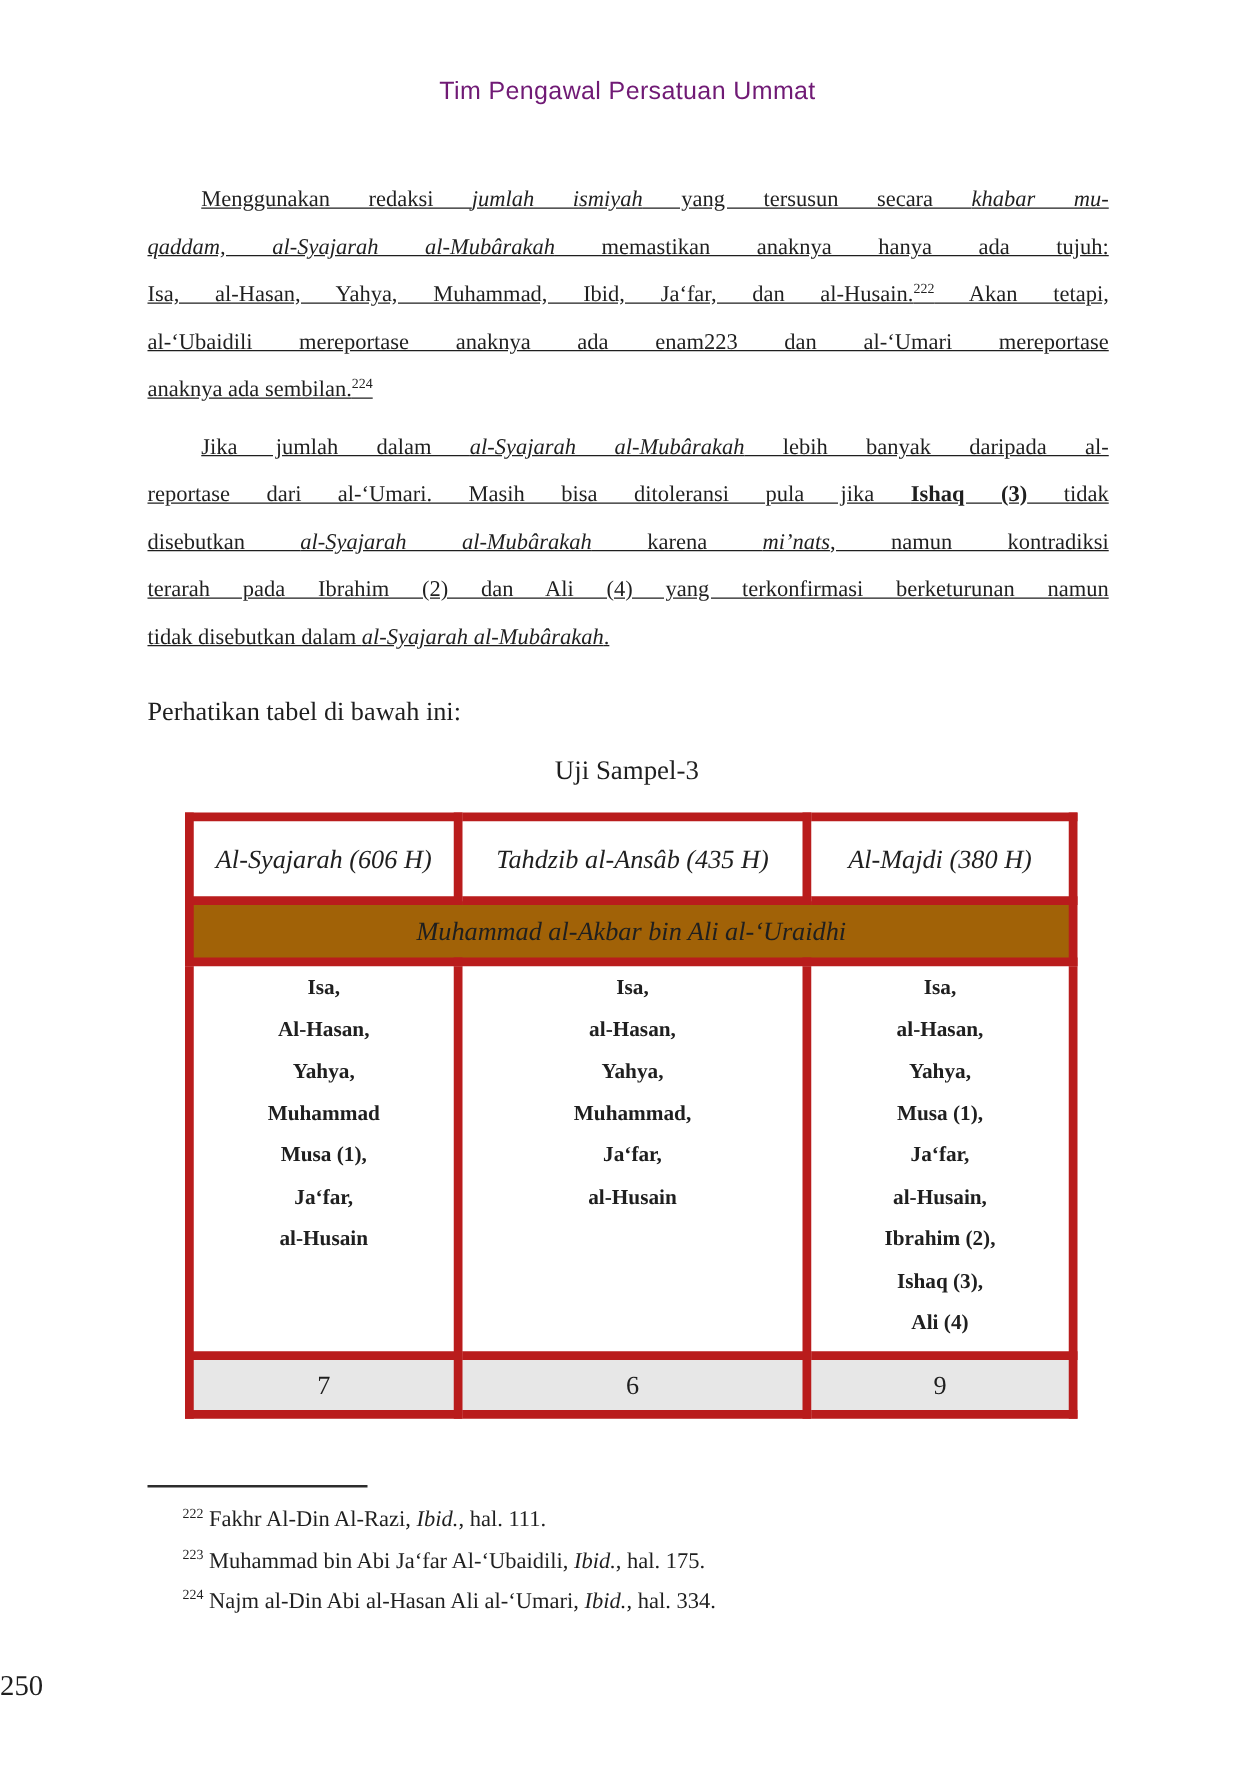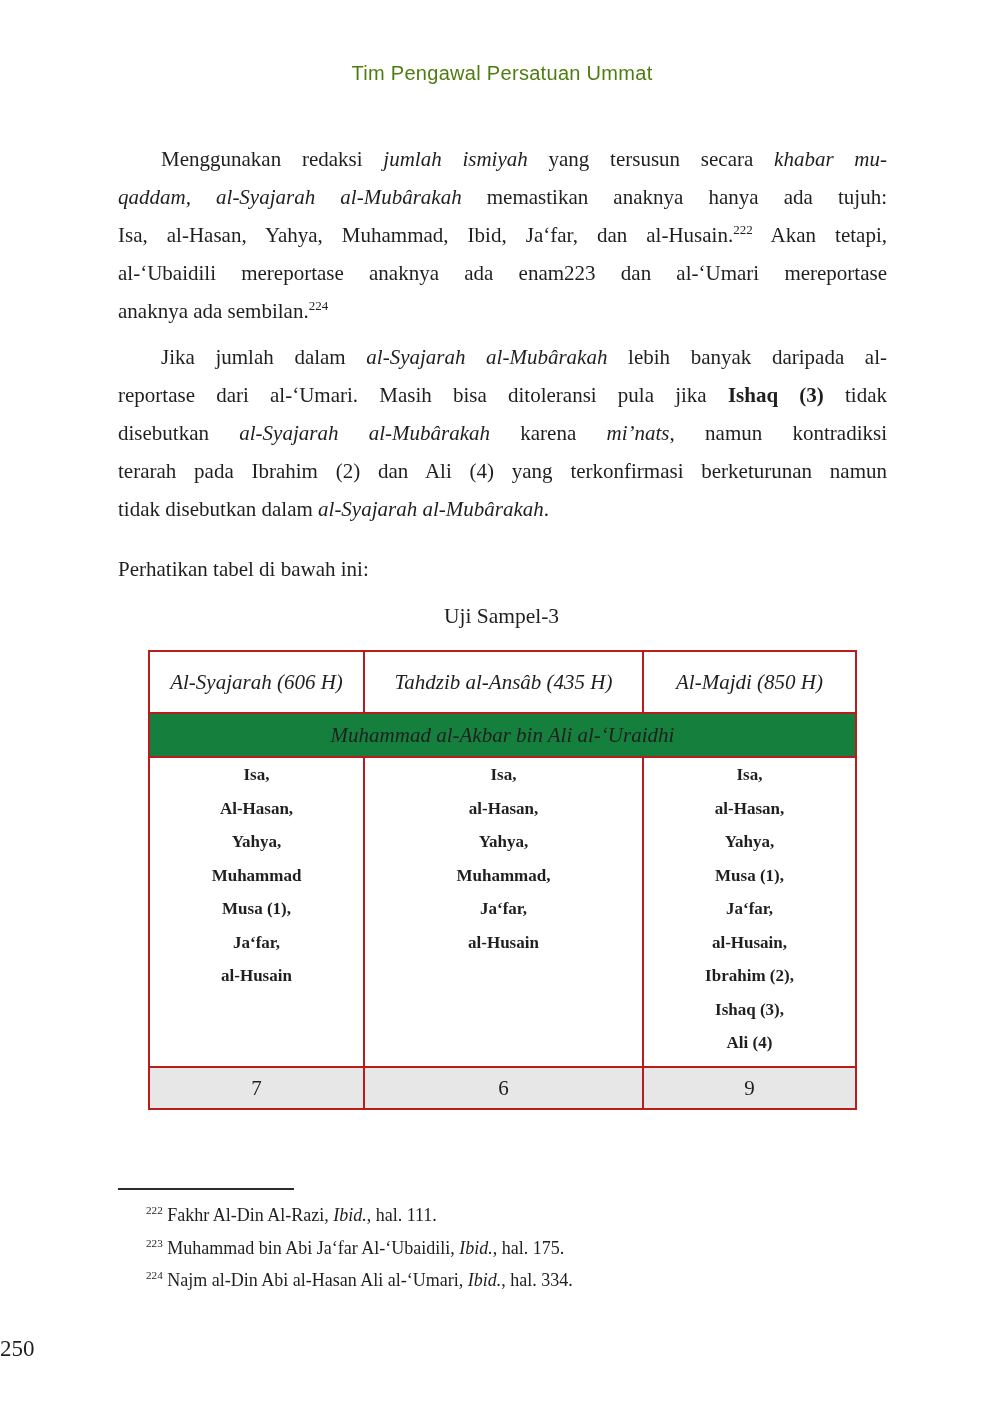--- a/index.html
+++ b/index.html
@@ -14,36 +14,37 @@
   }
   .running-head {
     position: absolute;
     top: 62px;
     left: 0;
     width: 100%;
     text-align: center;
     font-family: "Liberation Sans", sans-serif;
     font-size: 20px;
     letter-spacing: 0.3px;
-    color: #4d7c0f;
+    color: #701a75;
   }
   .content {
     position: absolute;
     left: 118px;
     top: 140px;
     width: 769px;
   }
   .para { margin: 0; }
   .para + .para { margin-top: 8px; }
   .tline {
-    font-size: 21px;
+    font-size: 18px;
     line-height: 38px;
     white-space: nowrap;
     text-align: justify;
     text-align-last: justify;
+    text-decoration: underline;
   }
   .tline.last { text-align-last: left; }
   .tline.indent { padding-left: 43px; }
   .it { font-style: italic; }
   .bd { font-weight: bold; }
   sup {
     font-size: 0.62em;
     vertical-align: super;
     line-height: 0;
   }
@@ -61,33 +62,33 @@
     margin-left: 30px;
   }
   table.sample {
     margin-top: 15px;
     margin-left: 30px;
     width: 707px;
     border-collapse: collapse;
     table-layout: fixed;
   }
   table.sample th, table.sample td {
-    border: 2px solid #b91c1c;
+    border: 7px solid #b91c1c;
     padding: 0;
     font-weight: normal;
   }
   th.hdr {
     height: 60px;
     text-align: center;
     vertical-align: middle;
     font-style: italic;
     font-size: 21px;
   }
   td.subhead {
-    background: #15803d;
+    background: #a16207;
     height: 42px;
     text-align: center;
     vertical-align: middle;
     font-style: italic;
     font-size: 21px;
   }
   td.names {
     height: 308px;
     vertical-align: top;
     text-align: center;
@@ -162,21 +163,21 @@
     <table class="sample">
       <colgroup>
         <col style="width:215px">
         <col style="width:279px">
         <col style="width:213px">
       </colgroup>
       <tbody>
         <tr id="thead-row">
             <th class="hdr">Al-Syajarah (606 H)</th>
             <th class="hdr">Tahdzib al-Ansâb (435 H)</th>
-            <th class="hdr">Al-Majdi (850 H)</th>
+            <th class="hdr">Al-Majdi (380 H)</th>
           </tr>
         <tr>
           <td colspan="3" class="subhead">Muhammad al-Akbar bin Ali al-‘Uraidhi</td>
         </tr>
         <tr id="tbody-row">
             <td class="names">
               <div>Isa,</div>
               <div>Al-Hasan,</div>
               <div>Yahya,</div>
               <div>Muhammad</div>

